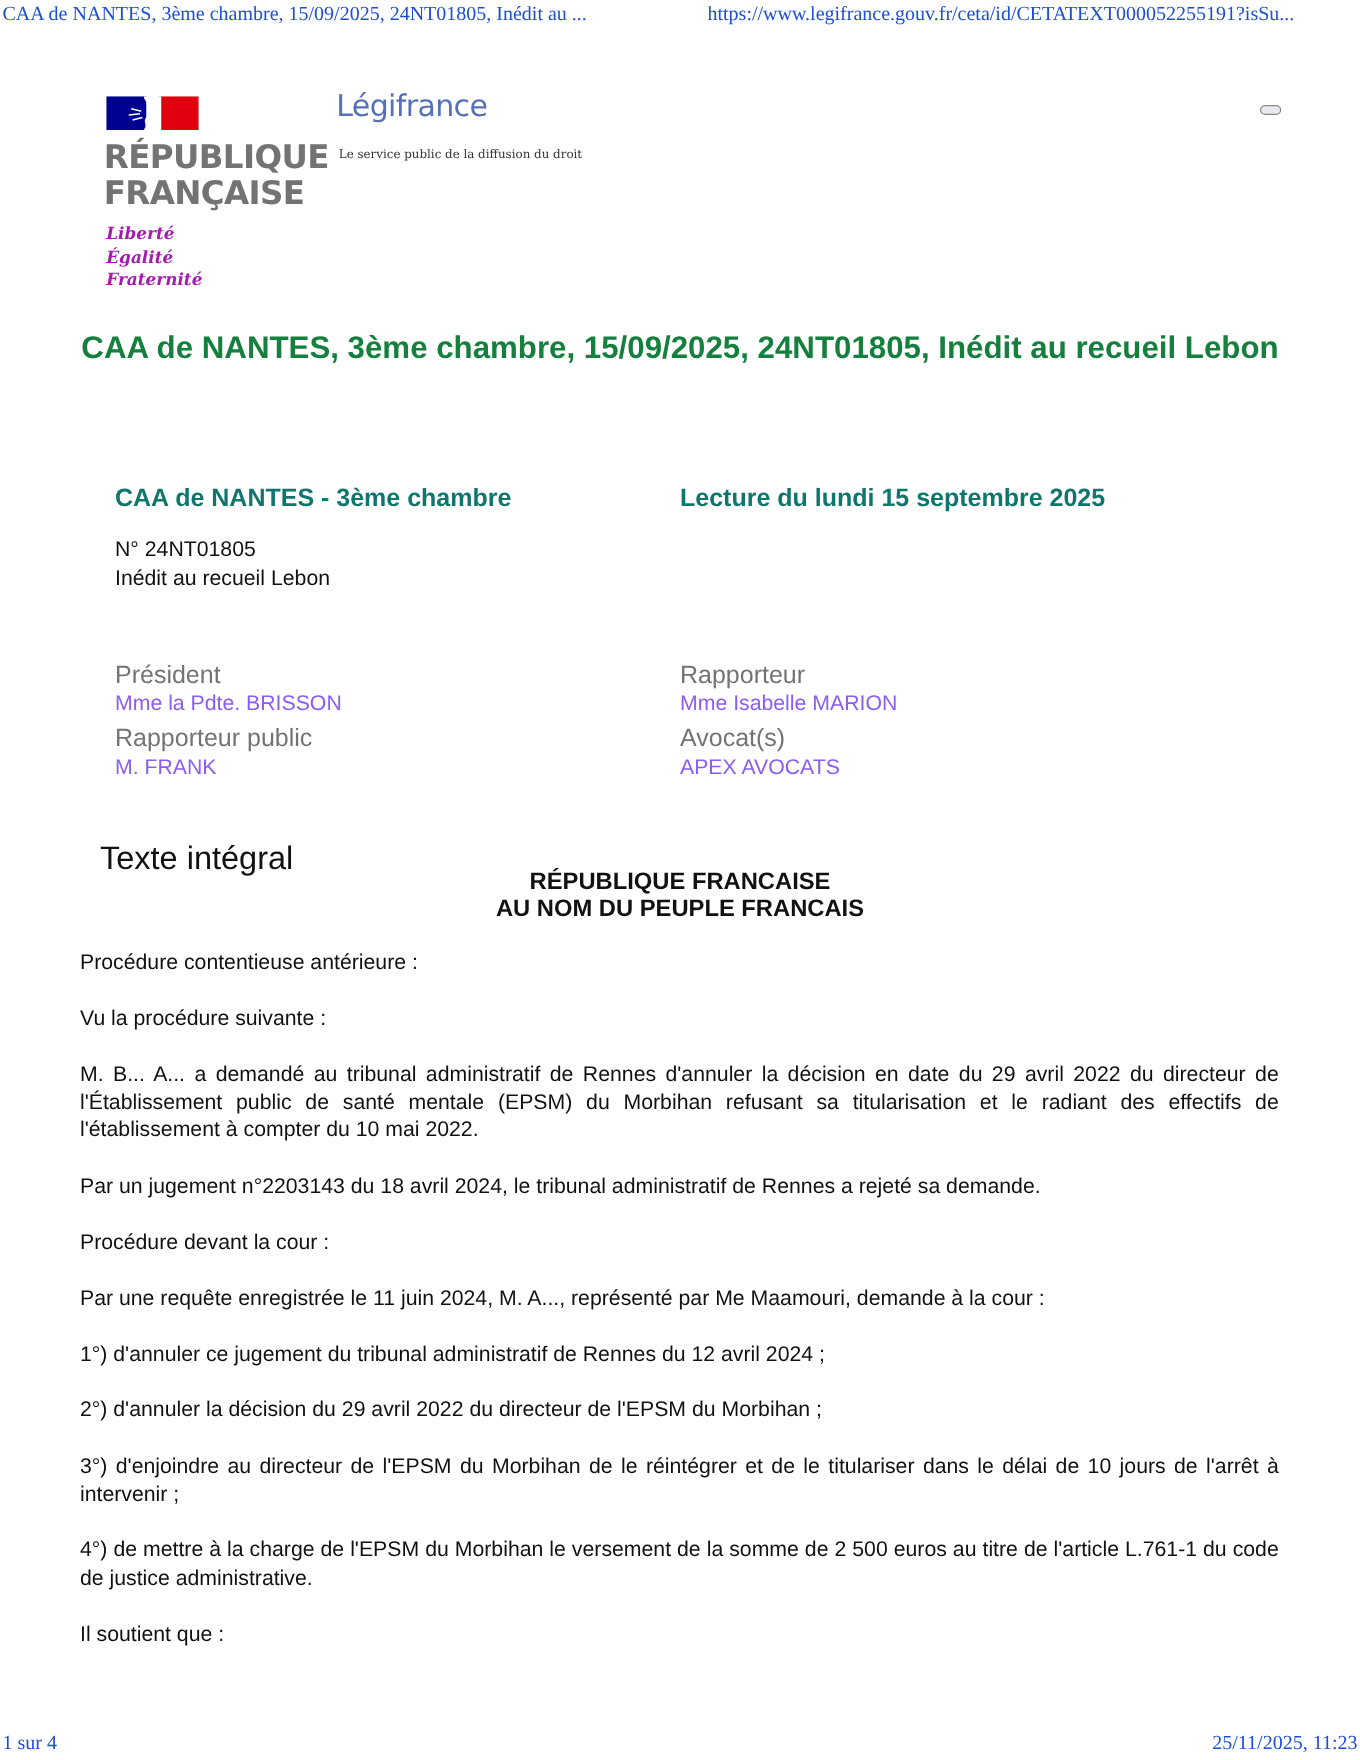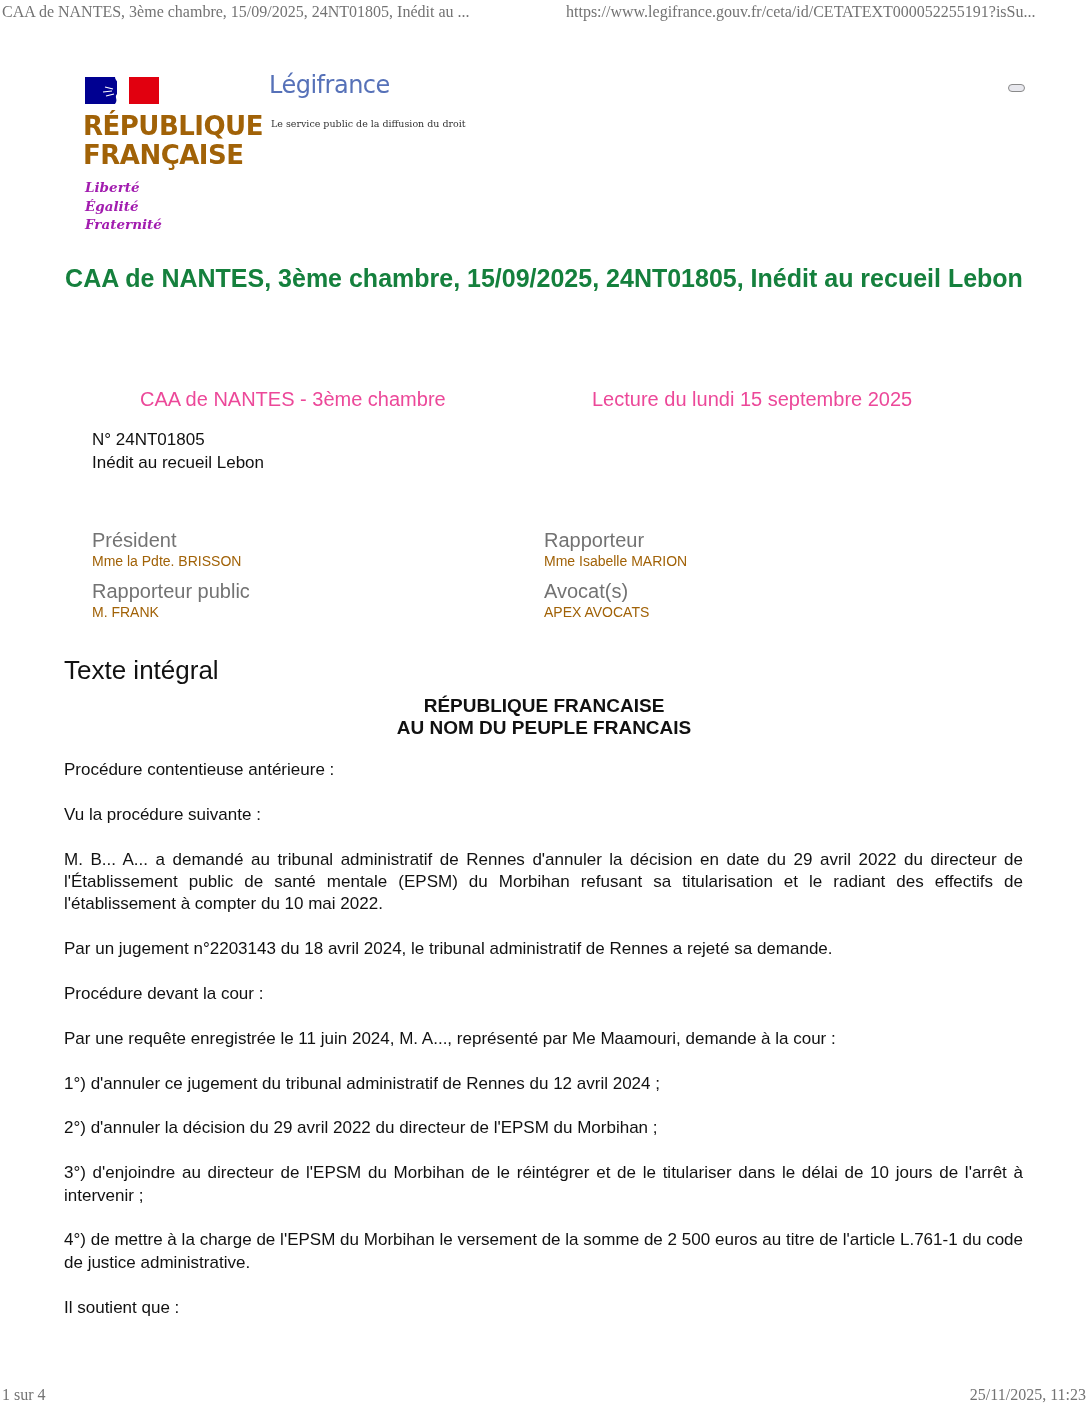--- a/index.html
+++ b/index.html
@@ -2,37 +2,37 @@
 <html><head>
   <meta charset="utf-8">
   <style>
     html, body { margin: 0; padding: 0; background: #ffffff; }
     body {
       width: 1088px; height: 1408px; position: relative; overflow: hidden;
       font-family: "Liberation Sans", sans-serif; color: #111;
     }
     .print-header, .print-footer {
       position: absolute; left: 0; right: 0;
-      font-family: "Liberation Serif", serif; font-size: 16px; color: #737373;
+      font-family: "Liberation Serif", serif; font-size: 16px; color: #1d4ed8;
     }
     .print-header { top: 3px; height: 22px; }
     .print-footer { top: 1386px; height: 22px; }
     .ph-left { position: absolute; left: 2px; top: 0; white-space: nowrap; }
     .ph-right { position: absolute; left: 566px; top: 0; white-space: nowrap; }
     .pf-left { position: absolute; left: 2px; top: 0; }
     .pf-right { position: absolute; right: 2px; top: 0; }
 
     
     .marianne {
       position: absolute; left: 85px; top: 77px; width: 74px; height: 27px;
     }
     .rf-title {
       position: absolute; left: 83px; top: 112px;
       font-family: "DejaVu Sans", sans-serif; font-weight: bold;
-      font-size: 26px; line-height: 29px; letter-spacing: -0.5px; color: #a16207;
+      font-size: 26px; line-height: 29px; letter-spacing: -0.5px; color: #737373;
     }
     .rf-motto {
       position: absolute; left: 85px; top: 178px;
       font-family: "DejaVu Serif", serif; font-style: italic; font-weight: bold;
       font-size: 13.5px; line-height: 18.5px; color: #a21caf;
     }
     .legi-name {
       position: absolute; left: 269px; top: 71px;
       font-family: "DejaVu Sans", sans-serif; font-size: 24px; color: #5671b8;
       letter-spacing: -0.5px;
@@ -46,30 +46,30 @@
       border: 1.5px solid #8a8a8a; border-radius: 5px; background: #e8e8ee;
     }
 
     .doc-title {
       position: absolute; left: 60px; width: 968px; top: 258px;
       text-align: center; font-weight: bold; font-size: 25px; line-height: 40px;
       color: #15803d;
     }
 
     .meta-h {
-      position: absolute; font-weight: normal; font-size: 20px; color: #ec4899; top: 388px; margin-left: 48px;
+      position: absolute; font-weight: bold; font-size: 20px; color: #0f766e; top: 388px;
     }
     .meta-left { left: 92px; }
     .meta-right { left: 544px; }
     .meta-sub {
       position: absolute; left: 92px; top: 428px; font-size: 17px; line-height: 23px;
     }
 
     .role-label { position: absolute; font-size: 20px; color: #737373; }
-    .role-value { position: absolute; font-size: 14px; color: #a16207; }
+    .role-value { position: absolute; font-size: 17px; color: #8b5cf6; }
 
     .section-title {
       position: absolute; left: 64px; top: 655px; font-size: 26px; color: #111;
     }
     .rf-banner {
       position: absolute; left: 64px; width: 960px; top: 695px;
       text-align: center; font-weight: bold; font-size: 19px; line-height: 22px;
     }
 
     .body-text {
@@ -118,21 +118,21 @@
 
 <div class="role-label" style="left:92px; top:529px;">Président</div>
 <div class="role-value" style="left:92px; top:553px;">Mme la Pdte. BRISSON</div>
 <div class="role-label" style="left:544px; top:529px;">Rapporteur</div>
 <div class="role-value" style="left:544px; top:553px;">Mme Isabelle MARION</div>
 <div class="role-label" style="left:92px; top:580px;">Rapporteur public</div>
 <div class="role-value" style="left:92px; top:604px;">M. FRANK</div>
 <div class="role-label" style="left:544px; top:580px;">Avocat(s)</div>
 <div class="role-value" style="left:544px; top:604px;">APEX AVOCATS</div>
 
-<h2 class="section-title" style="margin:0; font-weight:normal;">Texte intégral</h2>
+<h2 class="section-title" style="margin:16px; font-weight:normal;">Texte intégral</h2>
 <div class="rf-banner">
   <div>RÉPUBLIQUE FRANCAISE</div>
   <div>AU NOM DU PEUPLE FRANCAIS</div>
 </div>
 
 <div class="body-text">
   <p>Procédure contentieuse antérieure :</p>
   <p>Vu la procédure suivante :</p>
   <p>M. B... A... a demandé au tribunal administratif de Rennes d'annuler la décision en date du 29 avril 2022 du directeur de l'Établissement public de santé mentale (EPSM) du Morbihan refusant sa titularisation et le radiant des effectifs de l'établissement à compter du 10 mai 2022.</p>
   <p>Par un jugement n°2203143 du 18 avril 2024, le tribunal administratif de Rennes a rejeté sa demande.</p>

